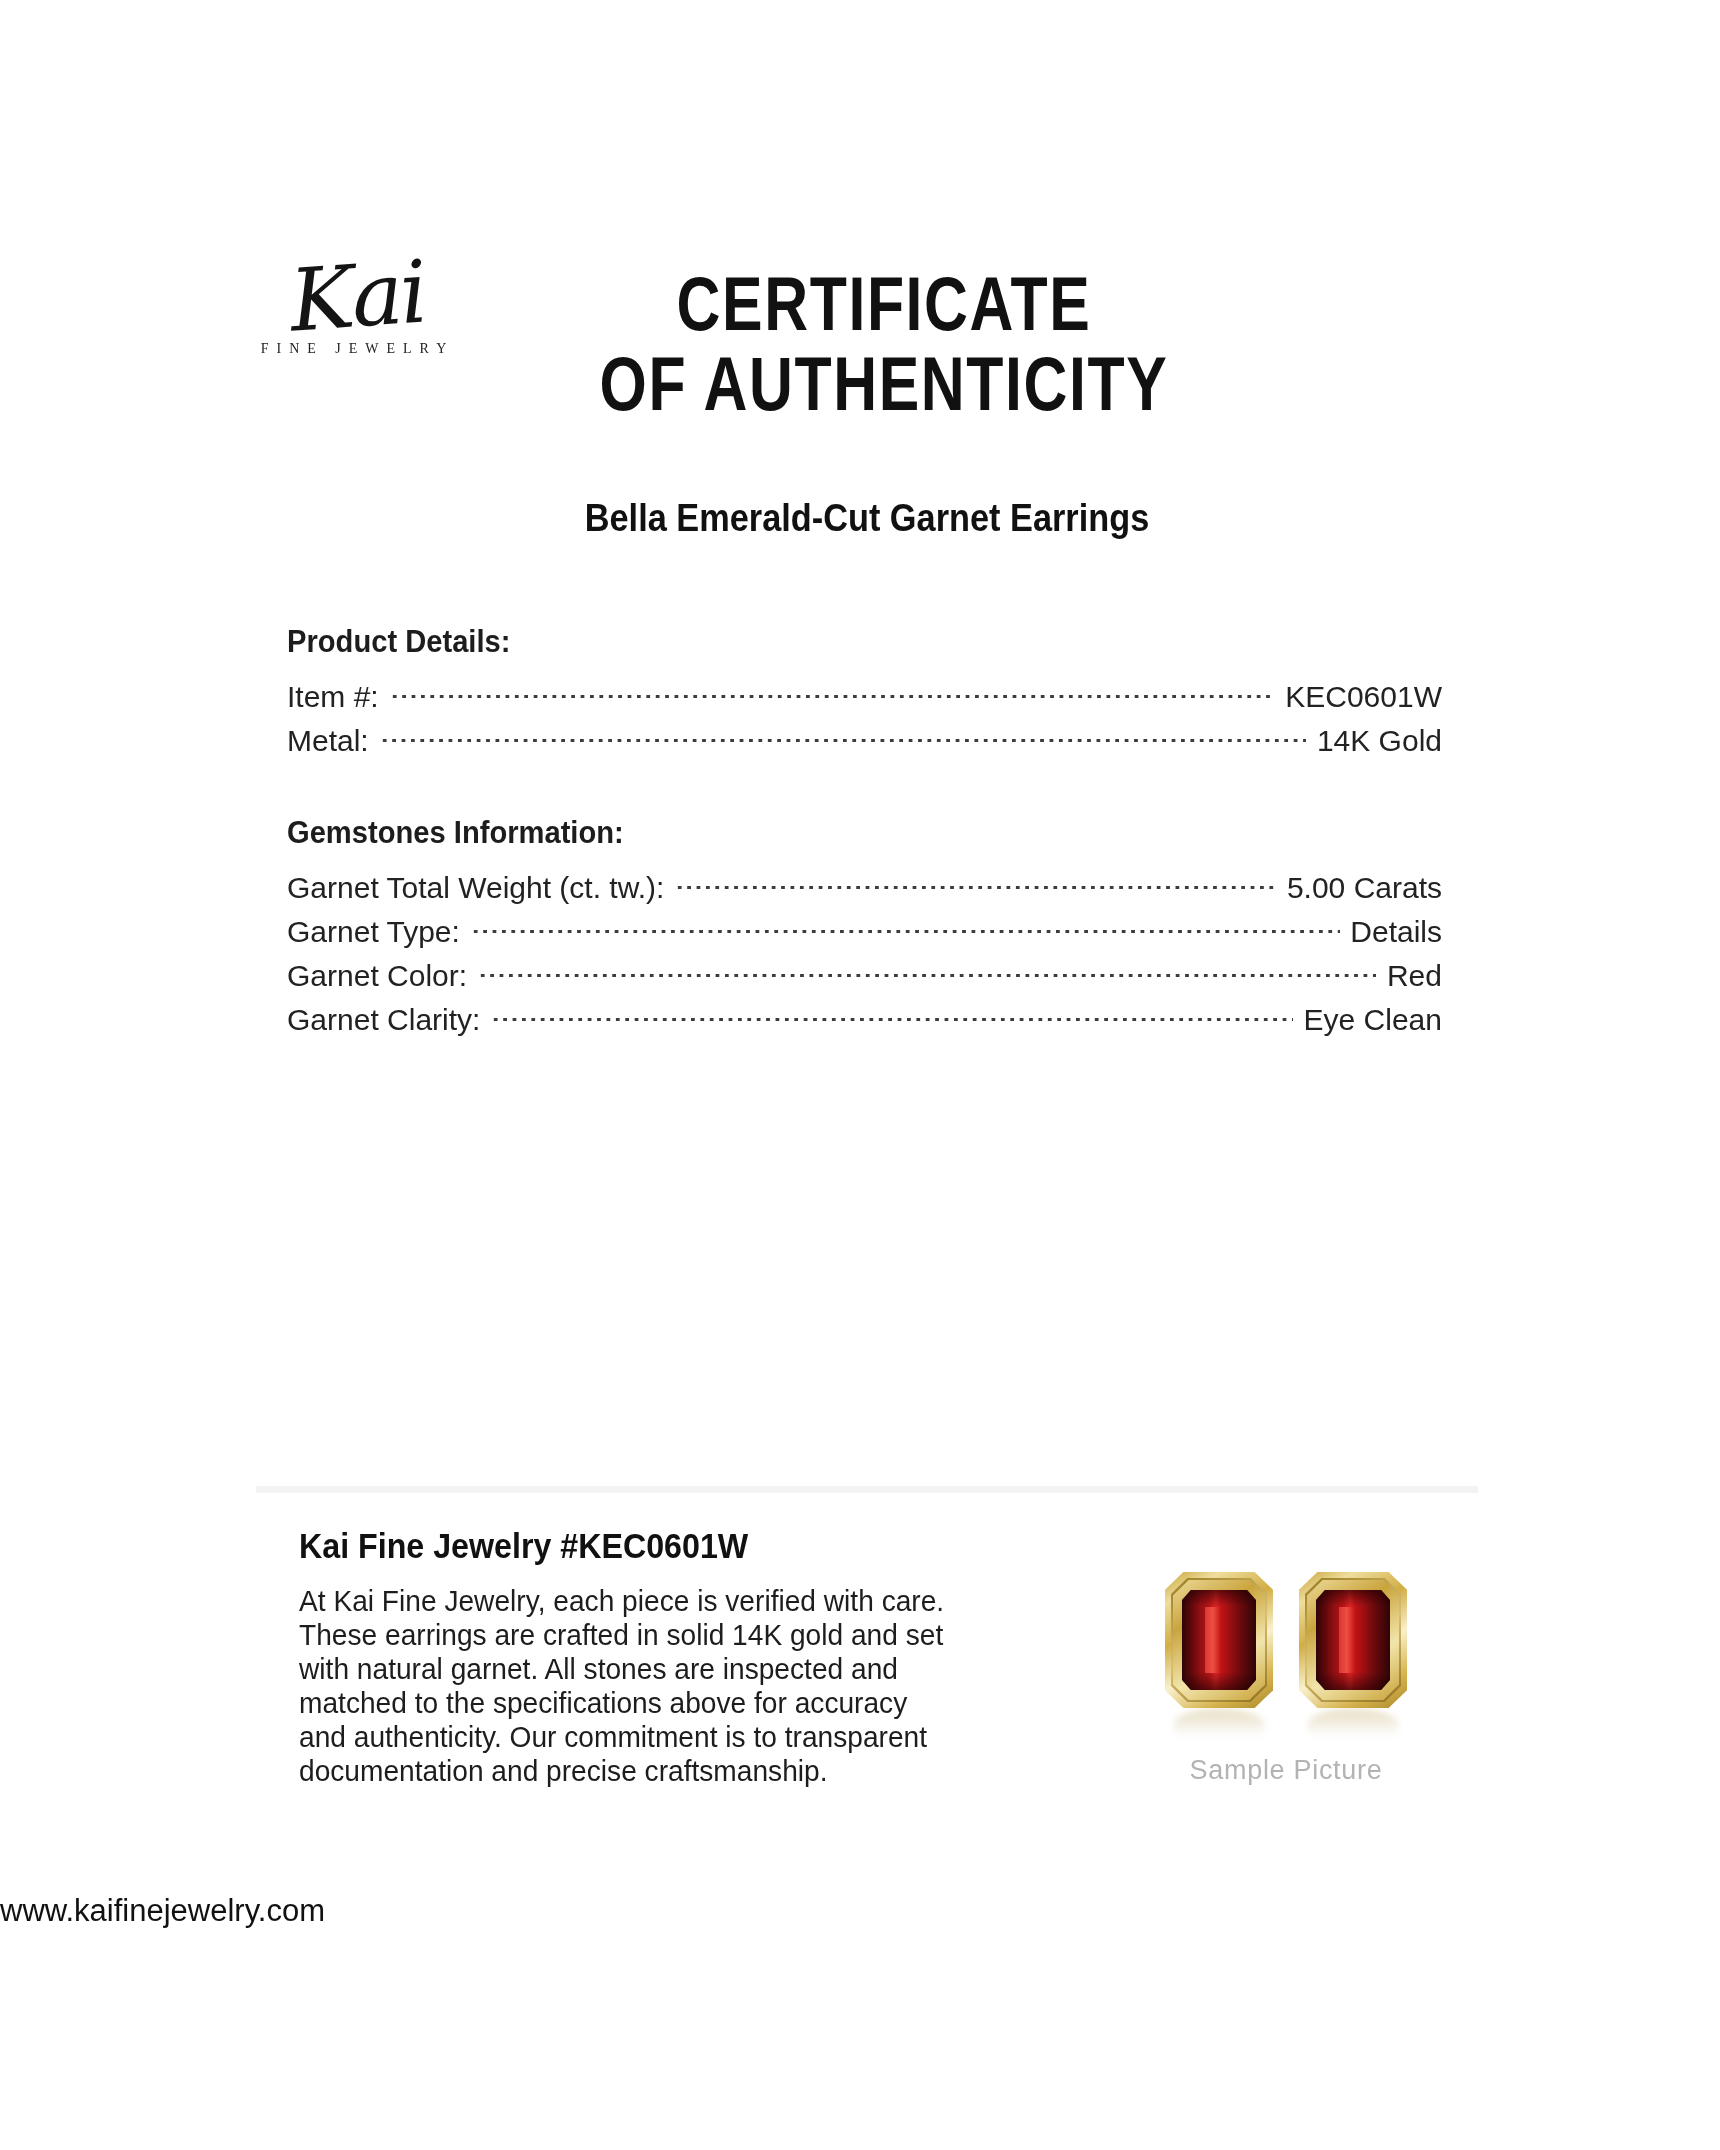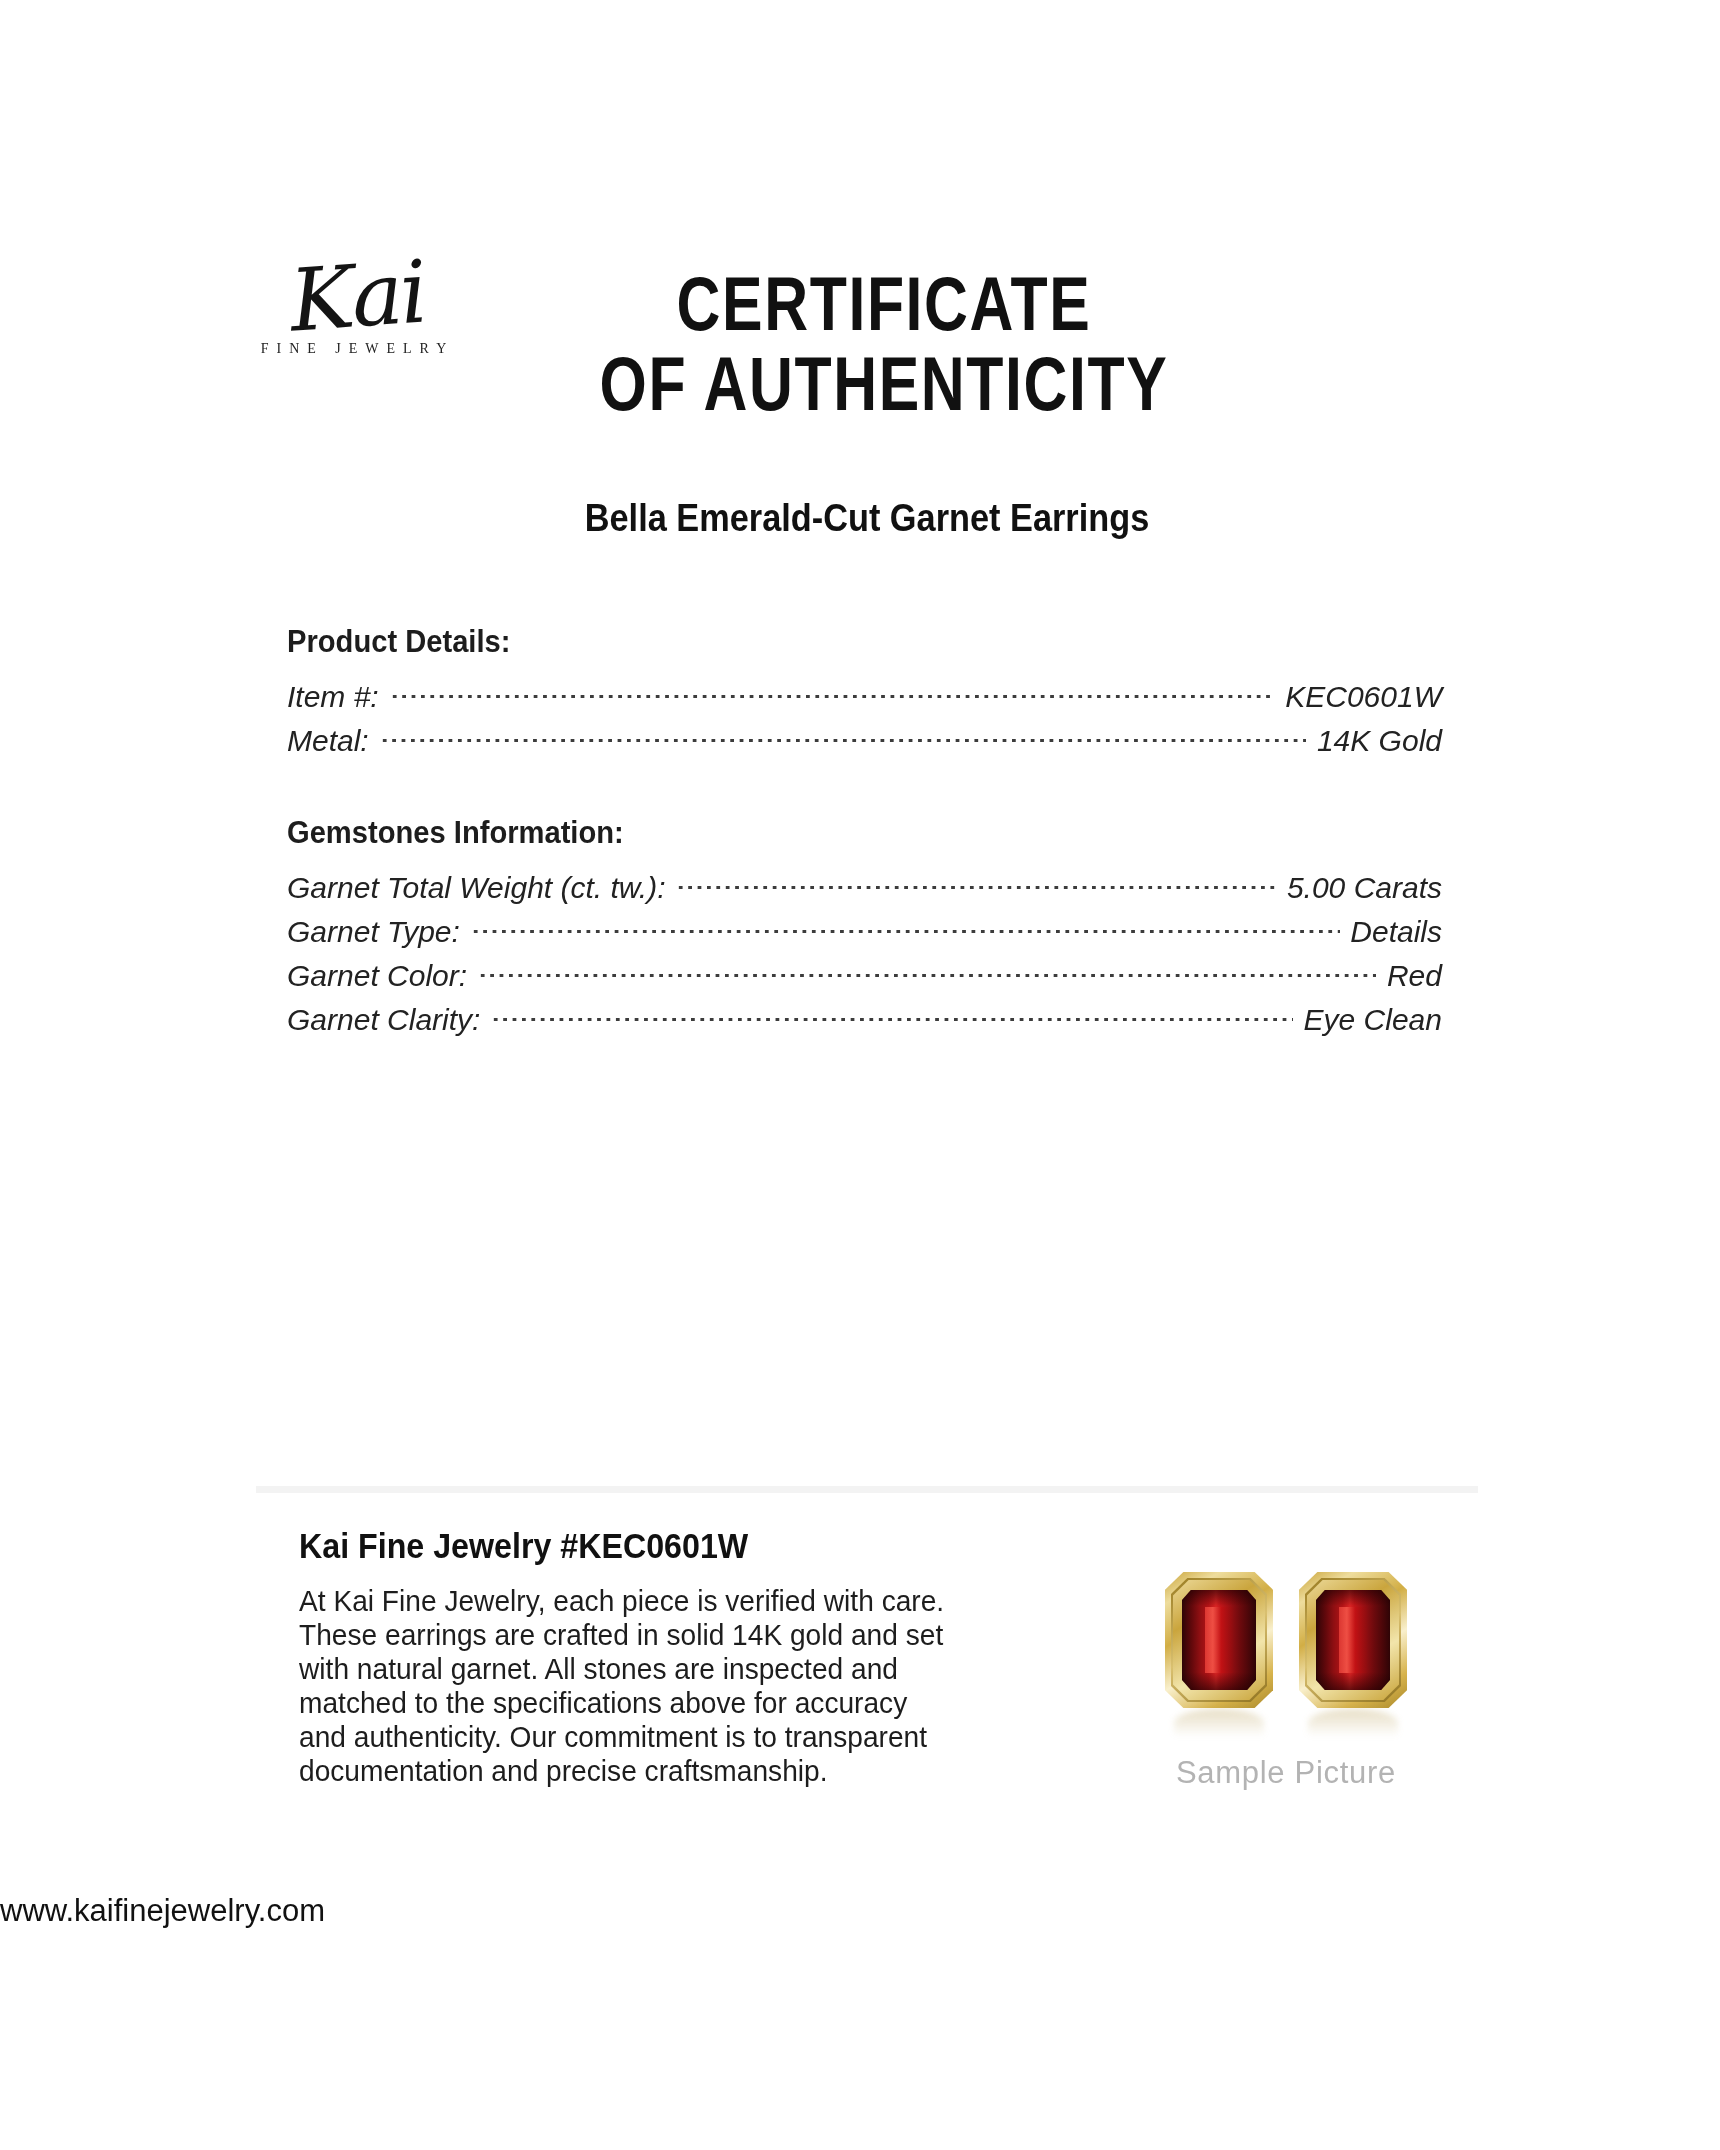--- a/index.html
+++ b/index.html
@@ -86,21 +86,20 @@
     transform: scaleX(0.94);
     transform-origin: 0 50%;
   }
   .spec-heading.second { margin-top: 47px; }
   .spec-row {
     display: flex;
     align-items: baseline;
     font-size: 30px;
     height: 44px;
     color: #222;
-    font-style: italic;
   }
   .spec-label { white-space: nowrap; }
   .spec-value { white-space: nowrap; }
   .leader {
     flex: 1;
     align-self: center;
     height: 5.4px;
     margin: 0 10.8px;
     position: relative;
     top: -5.4px;
@@ -189,21 +188,21 @@
     opacity: 0.92;
   }
   .refl {
     position: absolute; top: 101%; left: 8%; right: 8%; height: 28px;
     background: linear-gradient(180deg, rgba(176,146,62,0.30), rgba(176,146,62,0));
     filter: blur(3.4px);
     border-radius: 50% 50% 0 0;
   }
   .sample-caption {
     margin-top: 47px;
-    font-size: 31px;
+    font-size: 27px;
     color: #b3b3b3;
     letter-spacing: 0.7px;
   }
 
   
   .website {
     position: absolute;
     left: 0;
     top: 1893px;
     width: 1720px;

